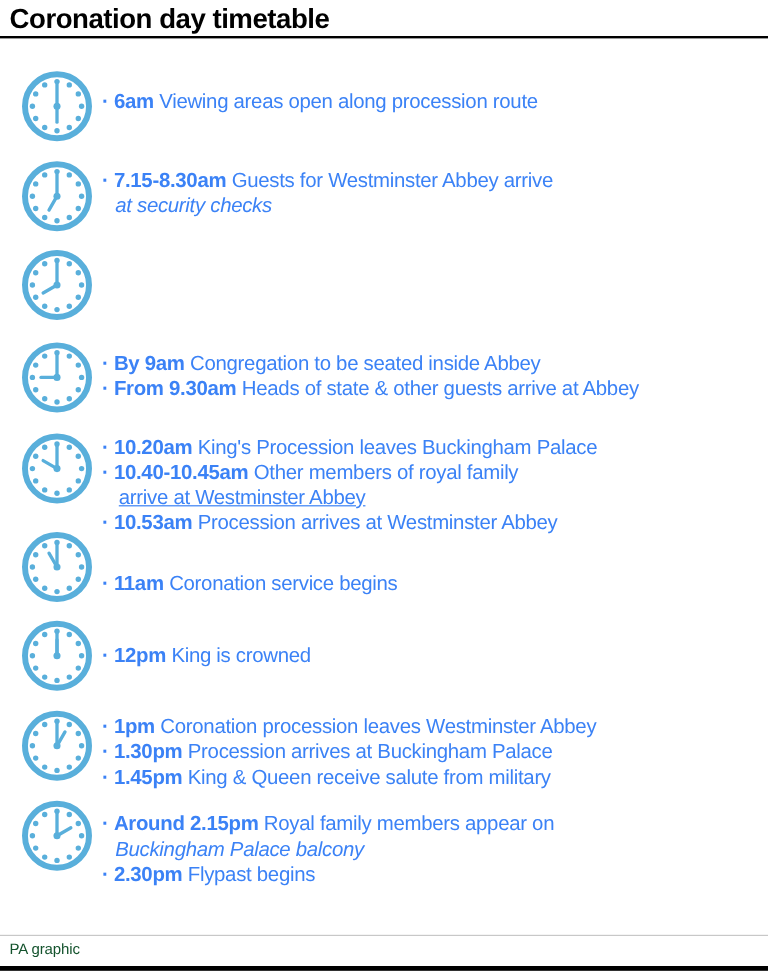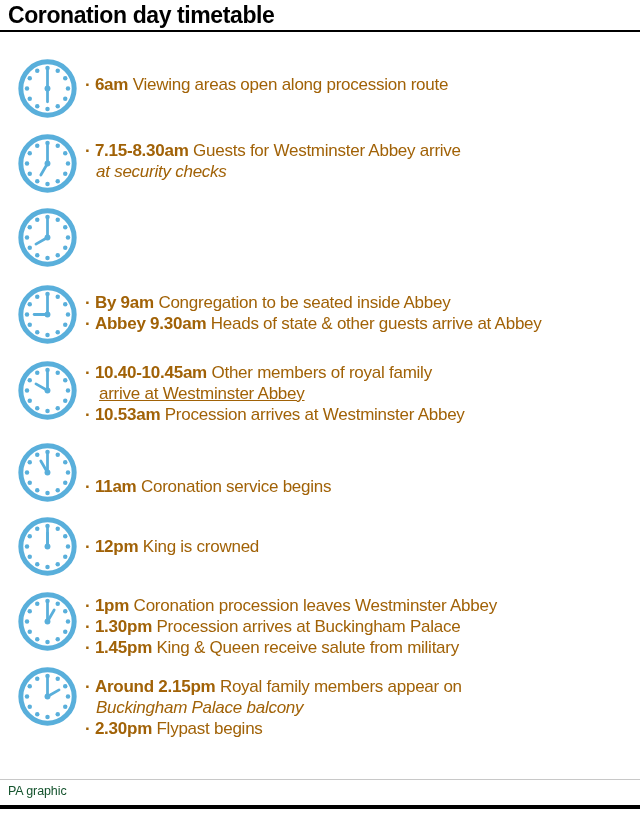--- a/index.html
+++ b/index.html
@@ -5,21 +5,21 @@
   html,body{margin:0;padding:0;background:#ffffff;}
   body{width:640px;height:813px;position:relative;overflow:hidden;
        font-family:"Liberation Sans","DejaVu Sans",sans-serif;-webkit-font-smoothing:antialiased;}
   .page{position:absolute;inset:0;}
   .title{position:absolute;left:8px;top:1px;margin:0;font-size:23px;font-weight:700;
          letter-spacing:-0.4px;color:#000;line-height:28px;}
   .title-rule{position:absolute;left:0;right:0;top:30px;height:2px;background:#000;}
   .row{position:absolute;left:17px;right:8px;height:61px;}
   .clock{position:absolute;left:0;top:0;width:61px;height:61px;display:block;}
   .lines{position:absolute;left:68px;right:0;}
-  .line{font-size:17px;line-height:21px;letter-spacing:-0.25px;color:#a16207;white-space:nowrap;}
+  .line{font-size:17px;line-height:21px;letter-spacing:-0.25px;color:#3b82f6;white-space:nowrap;}
   .line b{font-weight:700;}
   .bullet{font-weight:700;}
   .cont{padding-left:11px;font-style:italic;}
   .cont2{padding-left:14px;text-decoration:underline;}
   .rule-light{position:absolute;left:0;right:0;top:779px;height:1px;background:#c8c8c8;}
   .credit{position:absolute;left:8px;top:784px;font-size:12.5px;color:#14532d;letter-spacing:-0.1px;}
   .bottom-bar{position:absolute;left:0;right:0;top:805px;height:4px;background:#000;}
 </style>
 </head>
 <body>
@@ -113,21 +113,21 @@
           <circle cx="13.38" cy="42.75" r="2.35" fill="#59AFDB"></circle>
           <circle cx="10.50" cy="32.00" r="2.35" fill="#59AFDB"></circle>
           <circle cx="13.38" cy="21.25" r="2.35" fill="#59AFDB"></circle>
           <circle cx="21.25" cy="13.38" r="2.35" fill="#59AFDB"></circle>
           <line x1="32" y1="32" x2="32.00" y2="12.50" stroke="#59AFDB" stroke-width="2.9" stroke-linecap="round"></line>
           <line x1="32" y1="32" x2="18.00" y2="32.00" stroke="#59AFDB" stroke-width="2.9" stroke-linecap="round"></line>
           <circle cx="32" cy="32" r="3.1" fill="#59AFDB"></circle>
         </svg></span>
     <div class="lines" style="top:8px">
       <div class="line"><span class="bullet">·</span> <b>By 9am</b> <span>Congregation to be seated inside Abbey</span></div>
-      <div class="line"><span class="bullet">·</span> <b>Abbey 9.30am</b> <span>Heads of state &amp; other guests arrive at Abbey</span></div>
+      <div class="line"><span class="bullet">·</span> <b>From 9.30am</b> <span>Heads of state &amp; other guests arrive at Abbey</span></div>
     </div>
   </div>
 
   <div class="row" style="top:360px">
     <span class="clock"><svg viewBox="0 0 64 64" width="61" height="61" aria-hidden="true">
           <circle cx="32" cy="32" r="28" fill="none" stroke="#59AFDB" stroke-width="5.2"></circle>
           <circle cx="32.00" cy="10.50" r="2.35" fill="#59AFDB"></circle>
           <circle cx="42.75" cy="13.38" r="2.35" fill="#59AFDB"></circle>
           <circle cx="50.62" cy="21.25" r="2.35" fill="#59AFDB"></circle>
           <circle cx="53.50" cy="32.00" r="2.35" fill="#59AFDB"></circle>
@@ -137,20 +137,21 @@
           <circle cx="21.25" cy="50.62" r="2.35" fill="#59AFDB"></circle>
           <circle cx="13.38" cy="42.75" r="2.35" fill="#59AFDB"></circle>
           <circle cx="10.50" cy="32.00" r="2.35" fill="#59AFDB"></circle>
           <circle cx="13.38" cy="21.25" r="2.35" fill="#59AFDB"></circle>
           <circle cx="21.25" cy="13.38" r="2.35" fill="#59AFDB"></circle>
           <line x1="32" y1="32" x2="32.00" y2="12.50" stroke="#59AFDB" stroke-width="2.9" stroke-linecap="round"></line>
           <line x1="32" y1="32" x2="19.88" y2="25.00" stroke="#59AFDB" stroke-width="2.9" stroke-linecap="round"></line>
           <circle cx="32" cy="32" r="3.1" fill="#59AFDB"></circle>
         </svg></span>
     <div class="lines" style="top:2px">
+      <div class="line"><span class="bullet">·</span> <b>10.20am</b> <span>King's Procession leaves Buckingham Palace</span></div>
       <div class="line"><span class="bullet">·</span> <b>10.40-10.45am</b> <span>Other members of royal family</span></div>
       <div class="line cont2"><span>arrive at Westminster Abbey</span></div>
       <div class="line"><span class="bullet">·</span> <b>10.53am</b> <span>Procession arrives at Westminster Abbey</span></div>
     </div>
   </div>
 
   <div class="row" style="top:442px">
     <span class="clock"><svg viewBox="0 0 64 64" width="61" height="61" aria-hidden="true">
           <circle cx="32" cy="32" r="28" fill="none" stroke="#59AFDB" stroke-width="5.2"></circle>
           <circle cx="32.00" cy="10.50" r="2.35" fill="#59AFDB"></circle>

